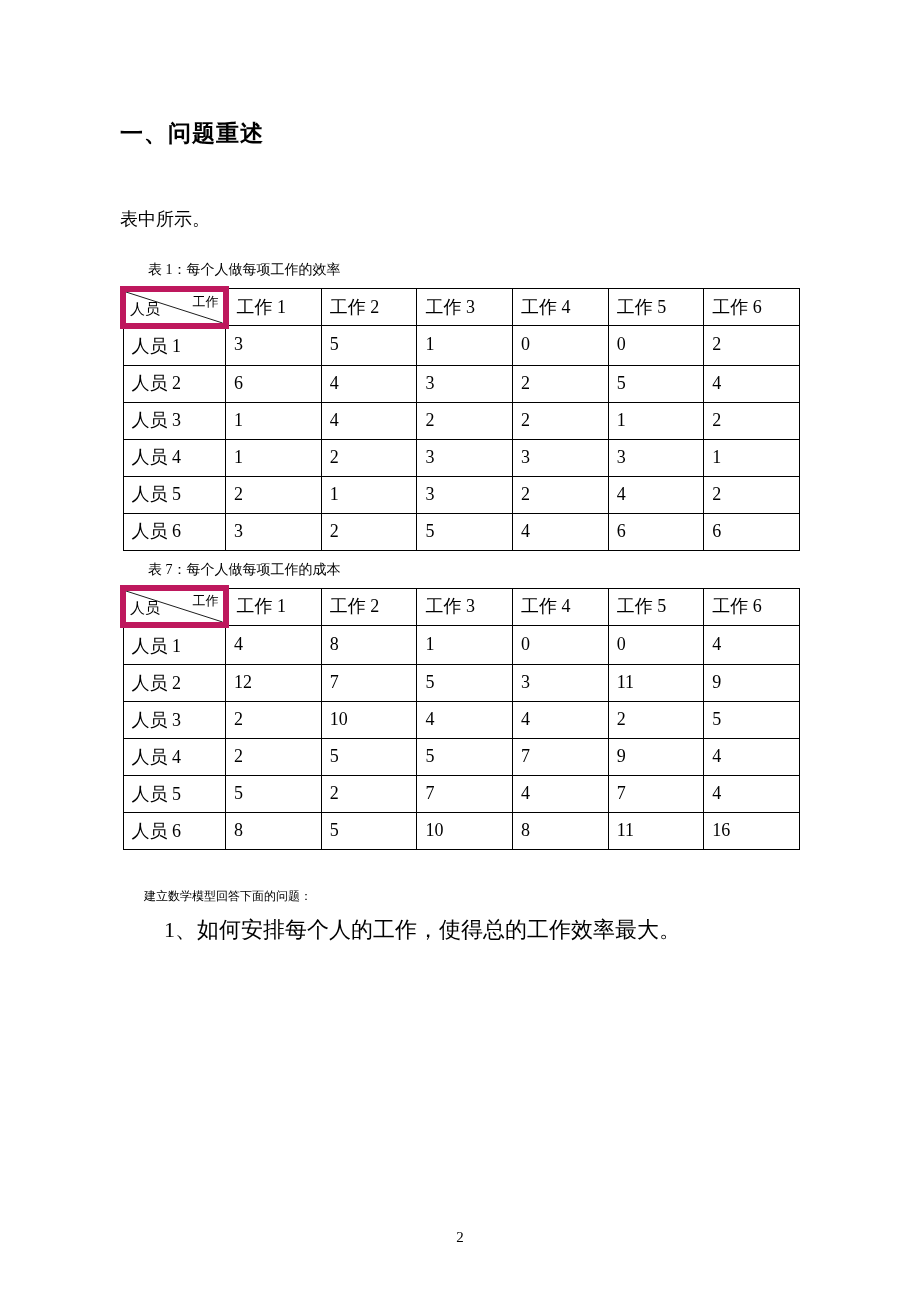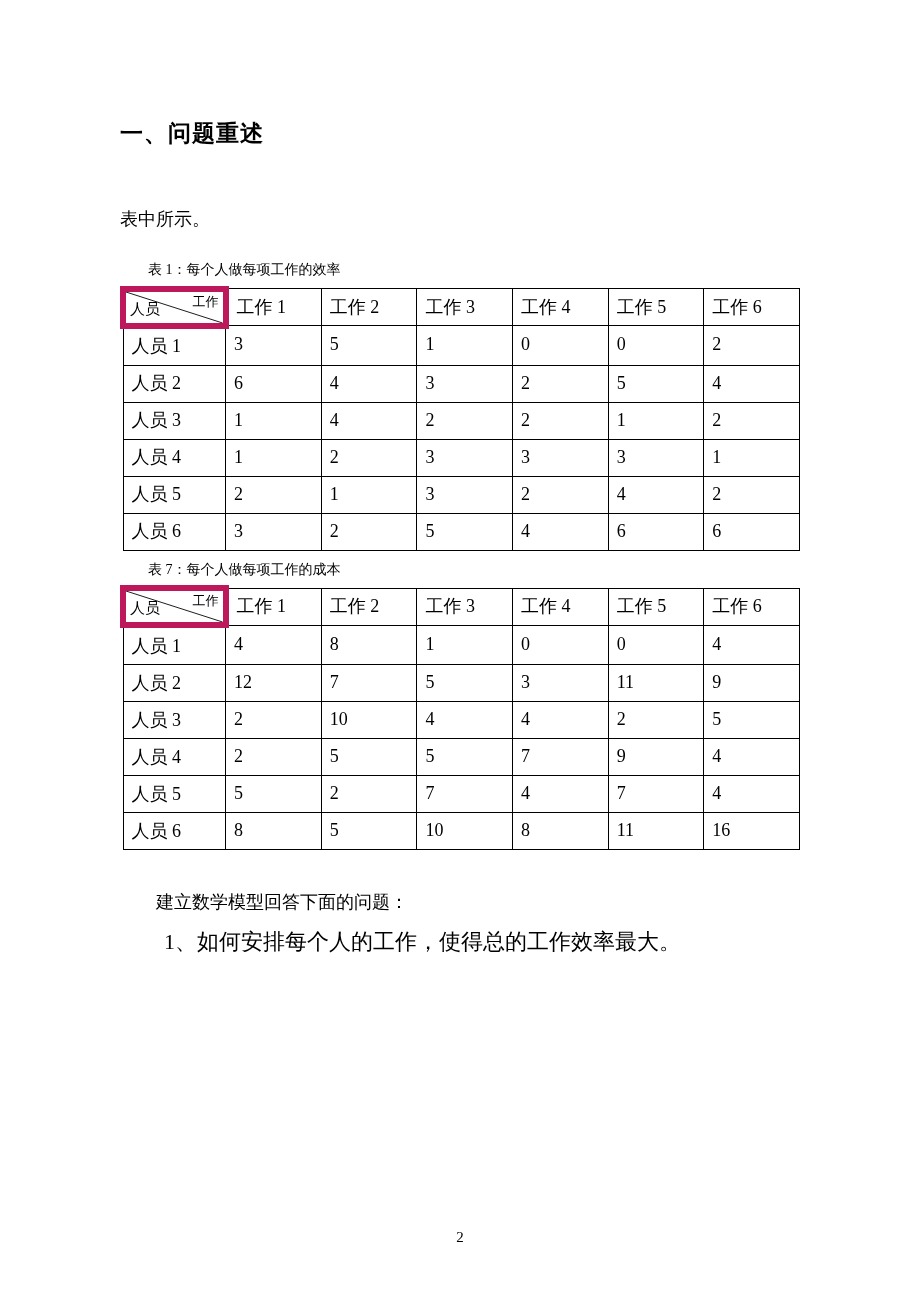--- a/index.html
+++ b/index.html
@@ -83,21 +83,21 @@
     position: absolute;
     bottom: 4px;
     left: 4px;
     font-size: 15px;
     font-weight: normal;
   }
   .questions {
     margin-top: 34px;
   }
   .q-intro {
-    font-size: 18px;
+    font-size: 12px;
     line-height: 2.0;
     text-indent: 2em;
     margin: 0;
   }
   .q-item {
     font-size: 22px;
     line-height: 2.0;
     text-indent: 2em;
     margin: 0;
   }

